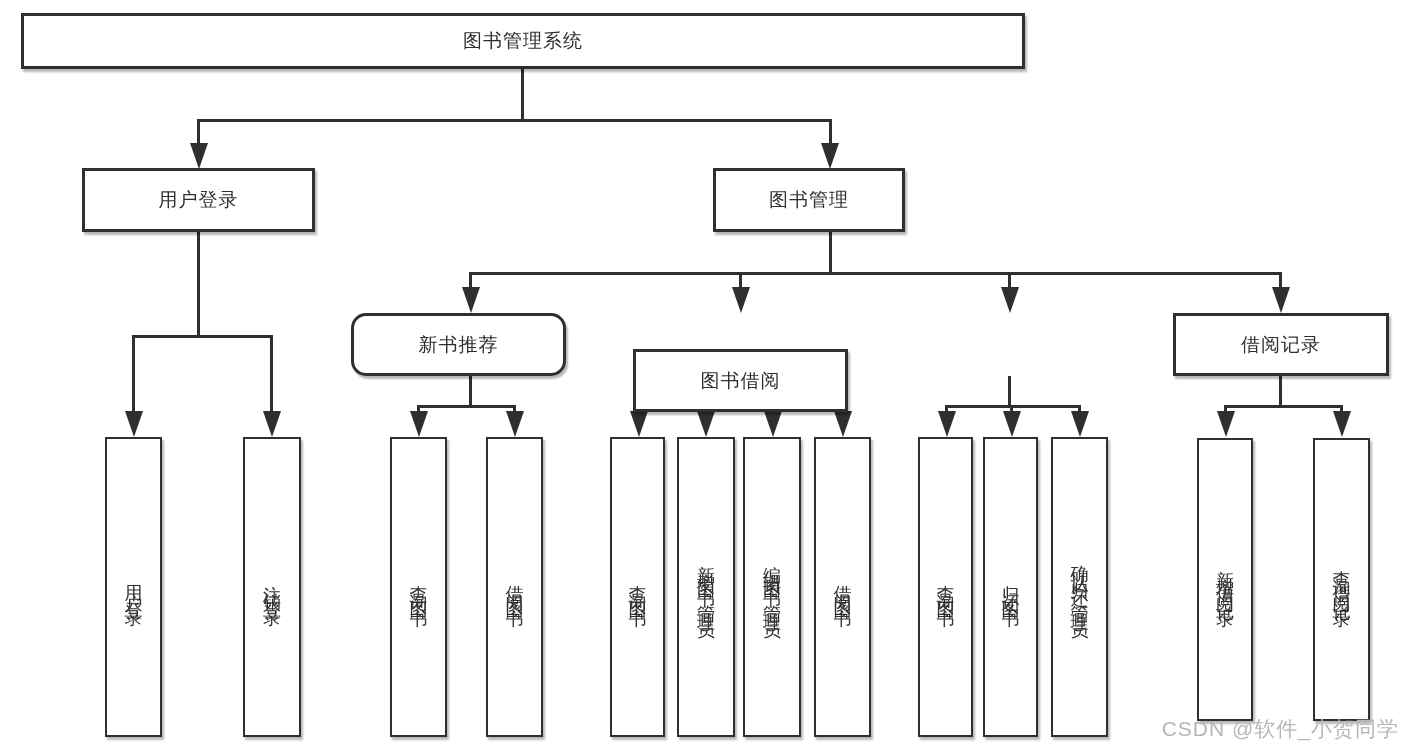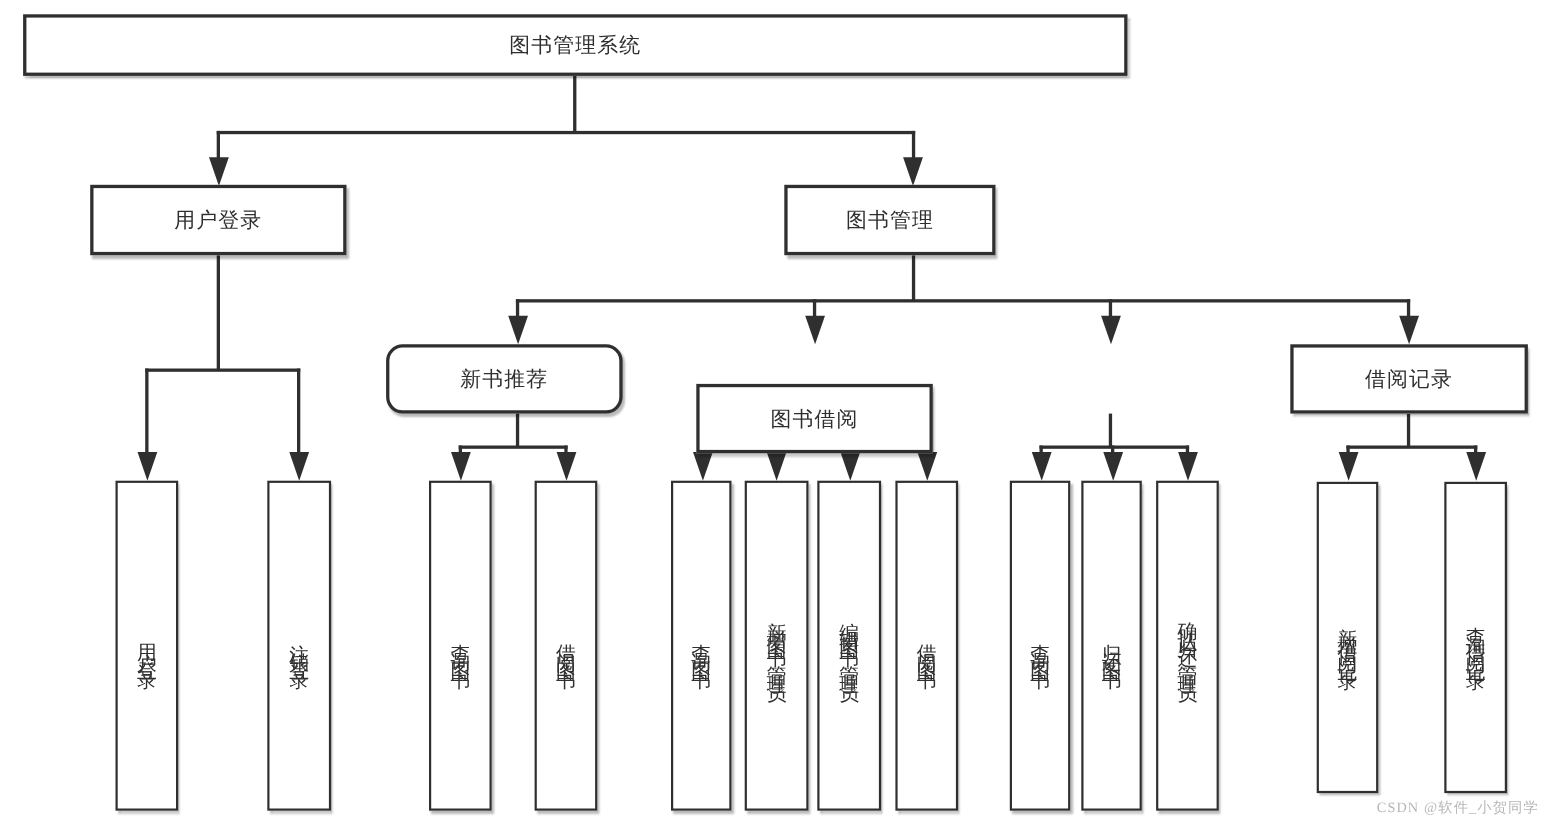--- a/index.html
+++ b/index.html
@@ -48,26 +48,25 @@
     height: 0;
     border-left: 9px solid transparent;
     border-right: 9px solid transparent;
     border-top: 26px solid #2f2f2f;
     z-index: 1;
   }
   .watermark {
     position: absolute;
     right: 6px;
     bottom: 4px;
-    font-size: 13px;
+    font-size: 21px;
     color: #b6b6b6;
     letter-spacing: 1px;
     z-index: 3;
     white-space: nowrap;
-    font-family: Liberation Serif, serif;
   }
 </style>
 </head>
 <body>
 
 <div class="stage">
 
   <div class="node" style="left:21px; top:13px; width:1004px; height:56px;">
     <span class="label">图书管理系统</span>
   </div>

